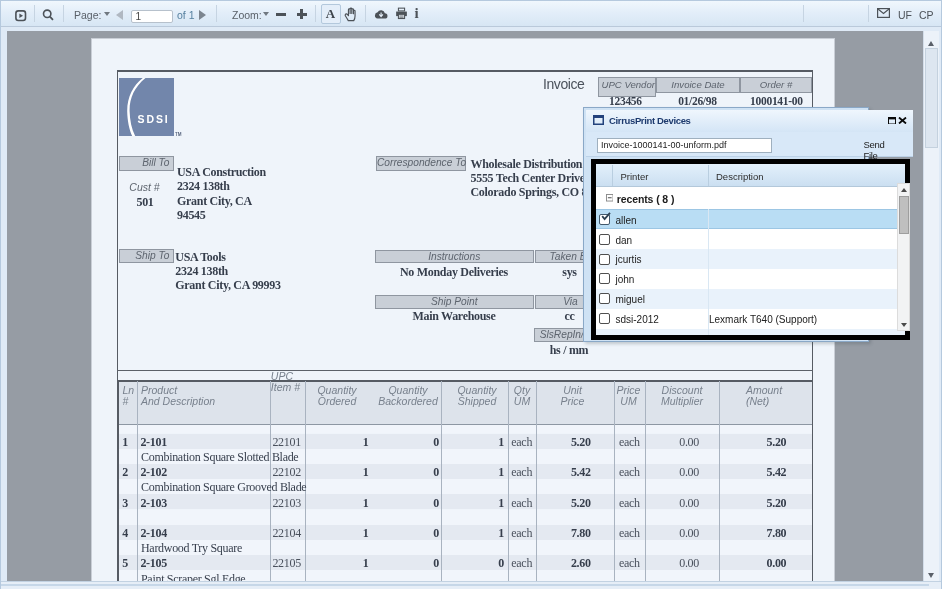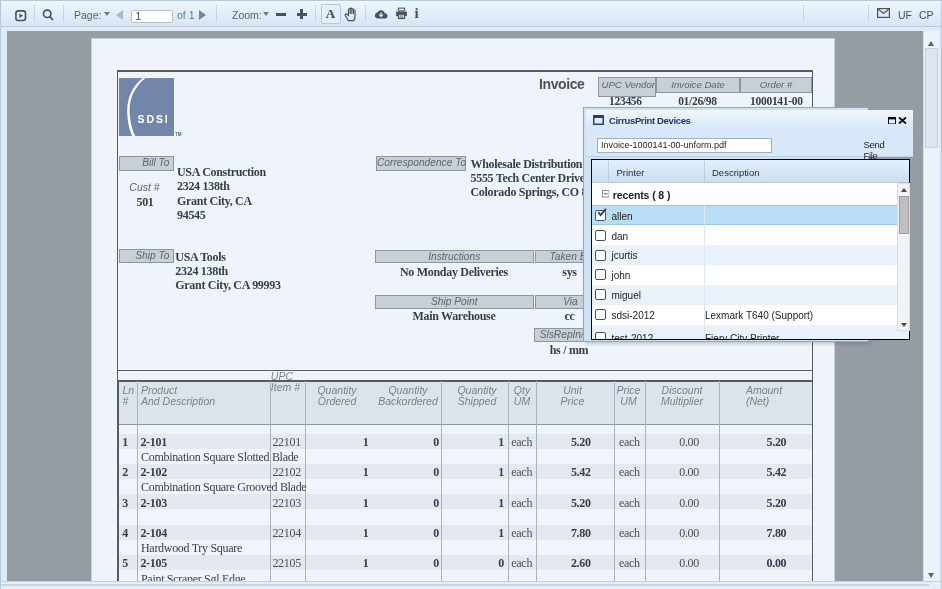--- a/index.html
+++ b/index.html
@@ -97,21 +97,21 @@
     <div class="line" style="left:25.7px;top:31.2px;width:695.8px;height:1.5px"></div>
     <div class="line" style="left:25.7px;top:31.2px;width:1.3px;height:511px"></div>
     <div class="line" style="left:720.5px;top:31.2px;width:1.3px;height:511px"></div>
     <div class="line" style="left:25.7px;top:331px;width:696px;height:1.1px;background:#5c6169"></div>
     <svg style="position:absolute;left:27.5px;top:38.5px" width="55" height="58.5" viewBox="0 0 55 58.5">
 <rect width="55" height="58.5" fill="#7286ab"></rect>
 <path d="M26.5 0 C 15.5 9, 10.3 20, 10.6 33 C 10.8 42.5, 12.8 51.5, 16.4 58.5 L 13.4 58.5 C 10.2 52, 8.4 43, 8.2 33.5 C 8 19.5, 14 7.5, 23.8 0 Z" fill="#fff"></path>
 <text x="18.5" y="44.5" font-family="Liberation Sans,sans-serif" font-weight="bold" font-size="10.5" letter-spacing="1.9" fill="#fff">SDSI</text>
 </svg>
     <div class="abs" style="left:83.5px;top:92.5px;font-size:4.5px;color:#5b6880;font-weight:bold">TM</div>
-    <div class="abs" style="left:493px;top:37px;transform:translateX(-100%);font-size:14px;letter-spacing:-0.4px;font-weight:bold;color:#4b525c">Invoice</div>
+    <div class="abs" style="left:493px;top:37px;transform:translateX(-100%);font-size:14px;letter-spacing:-0.4px;font-weight:normal;color:#4b525c">Invoice</div>
     <div class="lbox" style="left:506.5px;top:38px;width:58px;height:20px;text-align:right;line-height:14.5px;font-size:9.6px">UPC Vendor</div>
     <div class="lbox" style="left:564.5px;top:38px;width:84px;height:16px;text-align:center;line-height:14.5px;font-size:9.6px">Invoice Date</div>
     <div class="lbox" style="left:648.5px;top:38px;width:72px;height:16px;text-align:center;line-height:14.5px;font-size:9.6px">Order #</div>
     <div class="serb" style="left:533.9px;top:55.5px;font-size:11.5px;transform:translateX(-50%)">123456</div>
     <div class="serb" style="left:605.9px;top:55.5px;font-size:11.5px;transform:translateX(-50%)">01/26/98</div>
     <div class="serb" style="left:684.9px;top:55.5px;font-size:11.5px;transform:translateX(-50%)">1000141-00</div>
     <div class="lbox" style="left:27.5px;top:117px;width:54.5px;height:14.5px;text-align:right;padding-right:3px">Bill To</div>
     <div class="serb" style="left:85.5px;top:126px;line-height:14.4px">USA Construction<br>2324 138th<br>Grant City, CA<br>94545</div>
     <div class="abs" style="left:53px;top:141.5px;transform:translateX(-50%);font-style:italic;font-size:10.5px;color:#5d646e">Cust #</div>
     <div class="serb" style="left:53.5px;top:155.5px;transform:translateX(-50%)">501</div>
@@ -248,21 +248,21 @@
     </svg>
     <svg class="abs" style="left:314px;top:8.6px" width="9" height="7" viewBox="0 0 9 7">
       <path d="M1 0.5 L8 6.5 M8 0.5 L1 6.5" stroke="#0a0a0a" stroke-width="1.8"></path>
     </svg>
 
     <div class="abs" style="left:1.5px;top:24px;width:327px;height:23.5px;background:#d8e8f8;border-bottom:1px solid #bcd2e8"></div>
     <div class="abs" style="left:13.2px;top:29.5px;width:173px;height:13.5px;background:#fff;border:1px solid #9fb0bf"></div>
     <div class="abs" style="left:17px;top:32px;font-size:9px;color:#1c1c1c">Invoice-1000141-00-unform.pdf</div>
     <div class="abs" style="left:279.5px;top:31.3px;font-size:9.5px;letter-spacing:-0.3px;color:#1c1c1c">Send File</div>
 
-    <div class="abs" style="left:7px;top:50.5px;width:319px;height:181px;background:#fff;border:1px solid #000000;box-sizing:border-box;overflow:hidden">
+    <div class="abs" style="left:7px;top:50.5px;width:319px;height:181px;background:#fff;border:5px solid #000000;box-sizing:border-box;overflow:hidden">
 
       <div class="abs" style="left:0;top:0;width:319px;height:23px;background:linear-gradient(#e3f0fb,#cbdff1);border-bottom:1px solid #b3c8da;box-sizing:border-box"></div>
       <div class="abs" style="left:15.9px;top:1px;width:1px;height:21px;background:#b9cee0"></div>
       <div class="abs" style="left:111.5px;top:1px;width:1px;height:21px;background:#b9cee0"></div>
       <div class="abs" style="left:24.4px;top:7.3px;font-size:9.5px;color:#2c2c2c">Printer</div>
       <div class="abs" style="left:120px;top:7.3px;font-size:9.5px;color:#2c2c2c">Description</div>
 
       <svg class="abs" style="left:9.9px;top:30.5px" width="7.5" height="7.5" viewBox="0 0 8 8">
         <rect x="0.5" y="0.5" width="7" height="7" fill="#fff" stroke="#8a8a8a" stroke-width="1"></rect>
         <line x1="2" y1="4" x2="6" y2="4" stroke="#444" stroke-width="1"></line>

